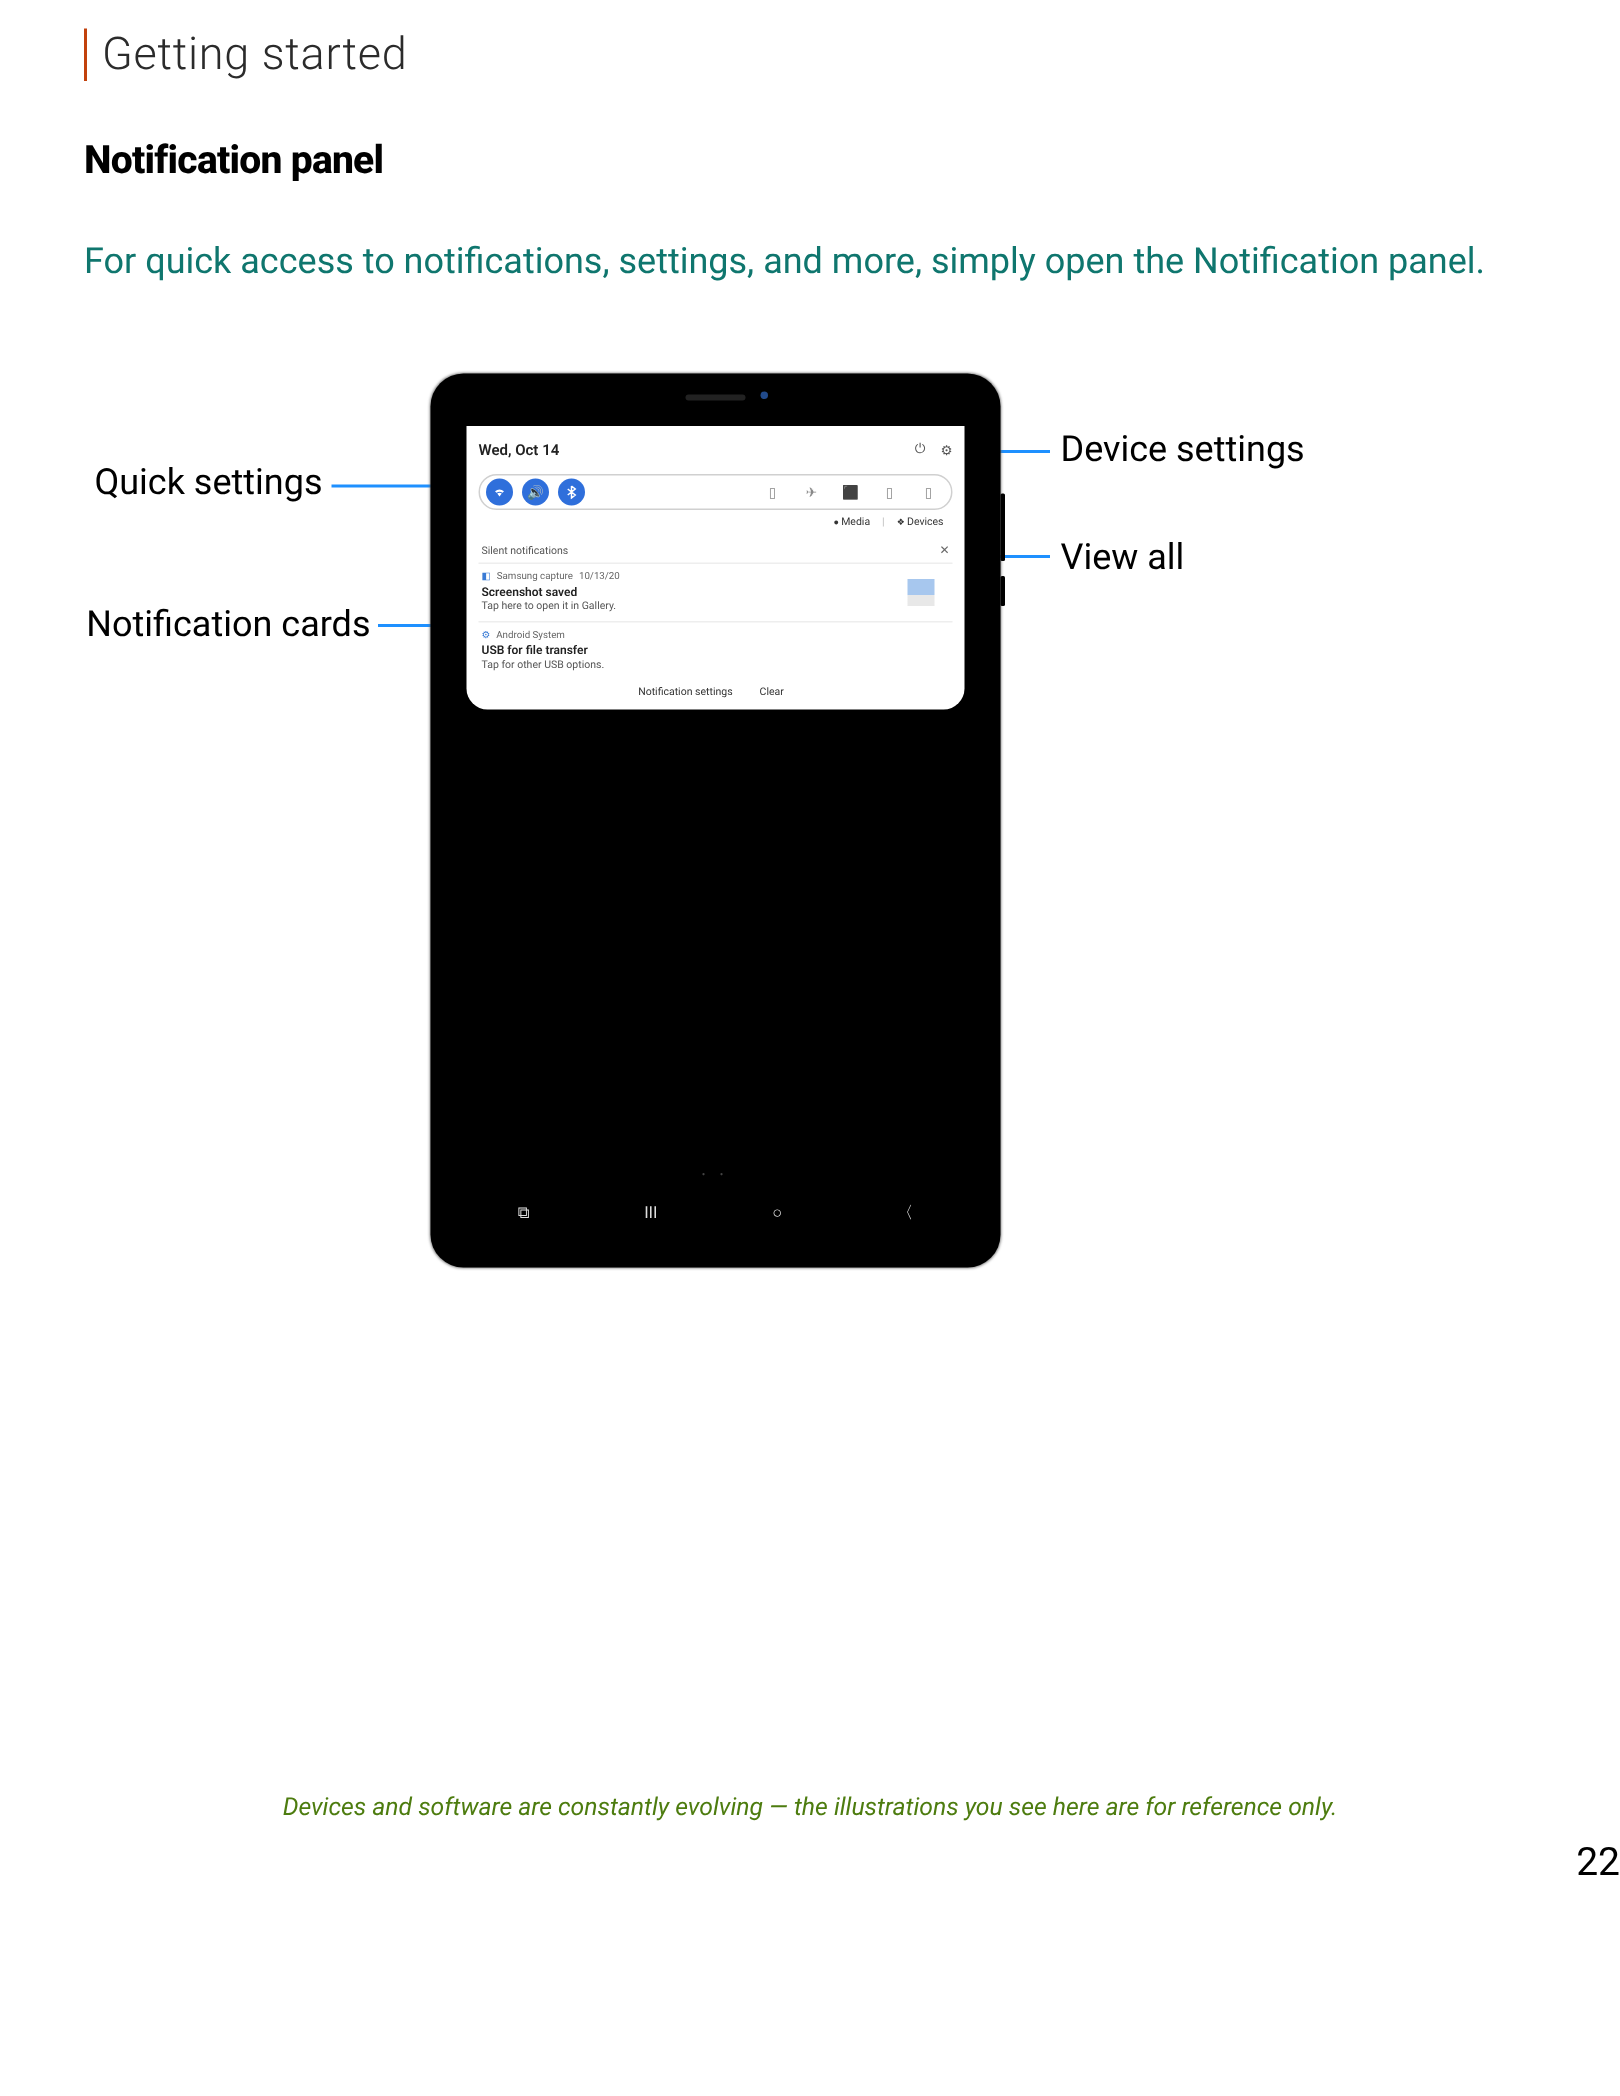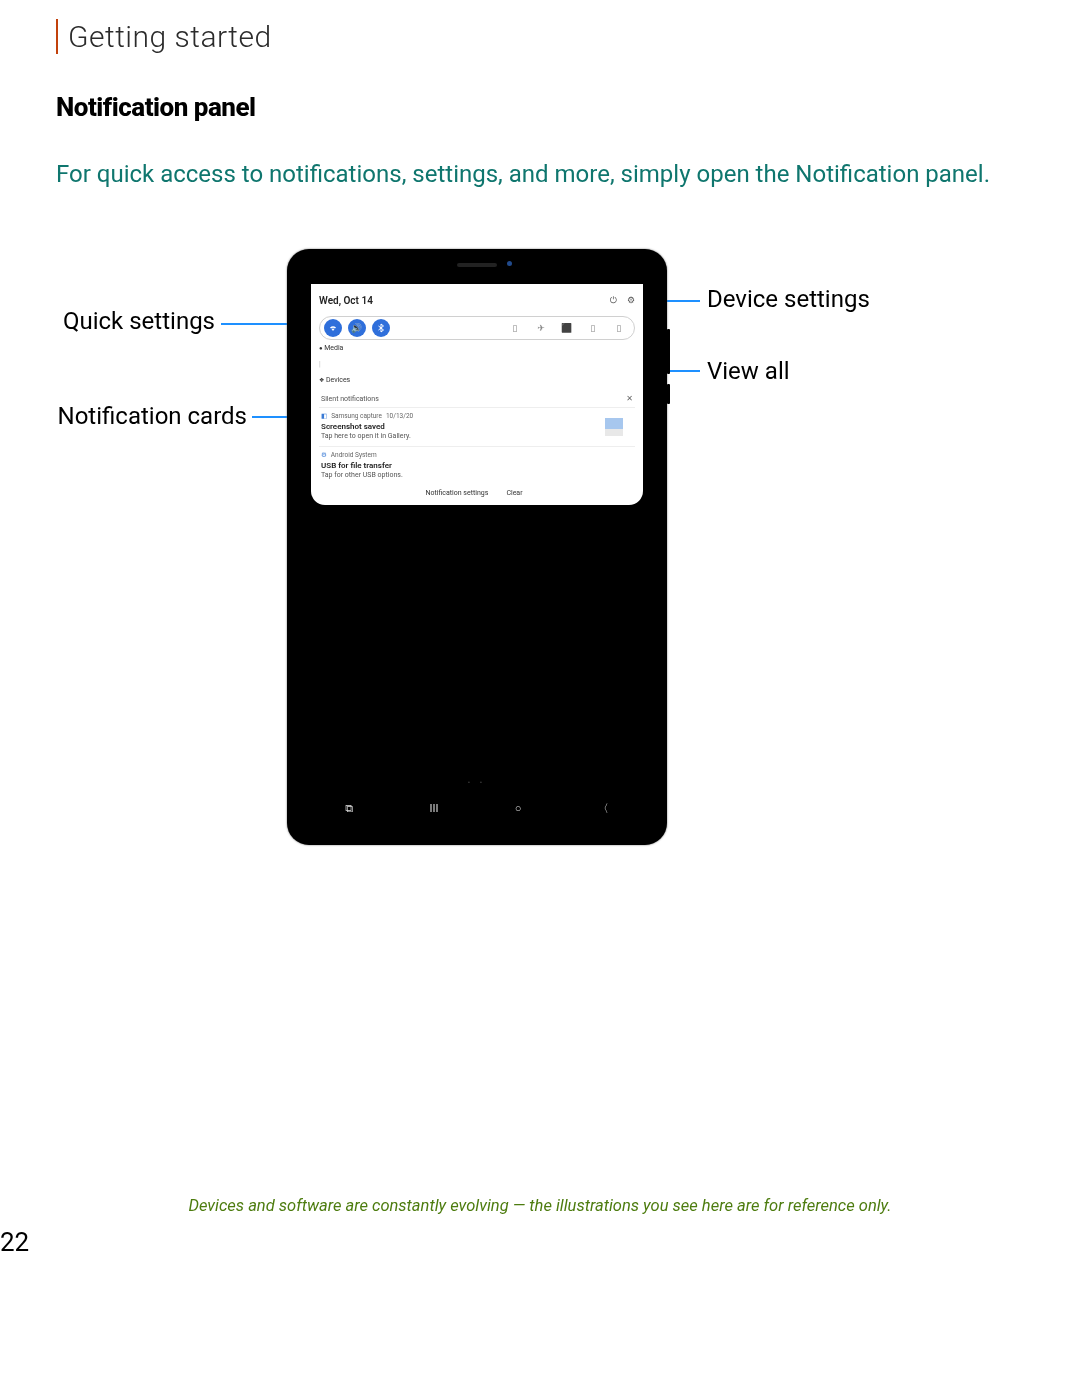--- a/index.html
+++ b/index.html
@@ -106,21 +106,21 @@
 .qs-row .active-group { display: flex; gap: 6px; }
 .qs-row .tile {
   width: 18px; height: 18px; border-radius: 50%;
   display: flex; align-items: center; justify-content: center;
   font-size: 9px; color: #888;
 }
 .qs-row .tile.active { background: #2f6fdb; color: #fff; }
 .qs-row .inactive-group { display: flex; gap: 8px; padding-right: 2px; }
 .sub-row {
   display: flex; justify-content: flex-end; gap: 8px;
-  font-size: 7px; color: #333; margin: 4px 6px 0 0; flex-direction: column;
+  font-size: 7px; color: #333; margin: 4px 6px 0 0;
 }
 .sub-row .sep { color: #bbb; }
 .sub-row .lbl::before { content: "● "; font-size: 6px; }
 .sub-row .lbl2::before { content: "❖ "; font-size: 6px; }
 .silent-hdr {
   margin-top: 10px; font-size: 7px; color: #555;
   display: flex; justify-content: space-between; align-items: center;
   padding: 0 2px;
 }
 .silent-hdr .x { font-size: 8px; color: #666; }
@@ -152,21 +152,21 @@
   left: 0; right: 0;
   text-align: center;
   font-style: italic;
   font-size: 16.5px;
   color: #4d7c0f;
 }
 .page-num {
   position: absolute;
   bottom: 140px;
   left: 0; right: 0;
-  text-align: left;
+  text-align: right;
   font-size: 26px;
 }
 </style>
 </head>
 <body>
 
 <div class="header-tab">Getting started</div>
 
 <h2 class="section-title">Notification panel</h2>
 

